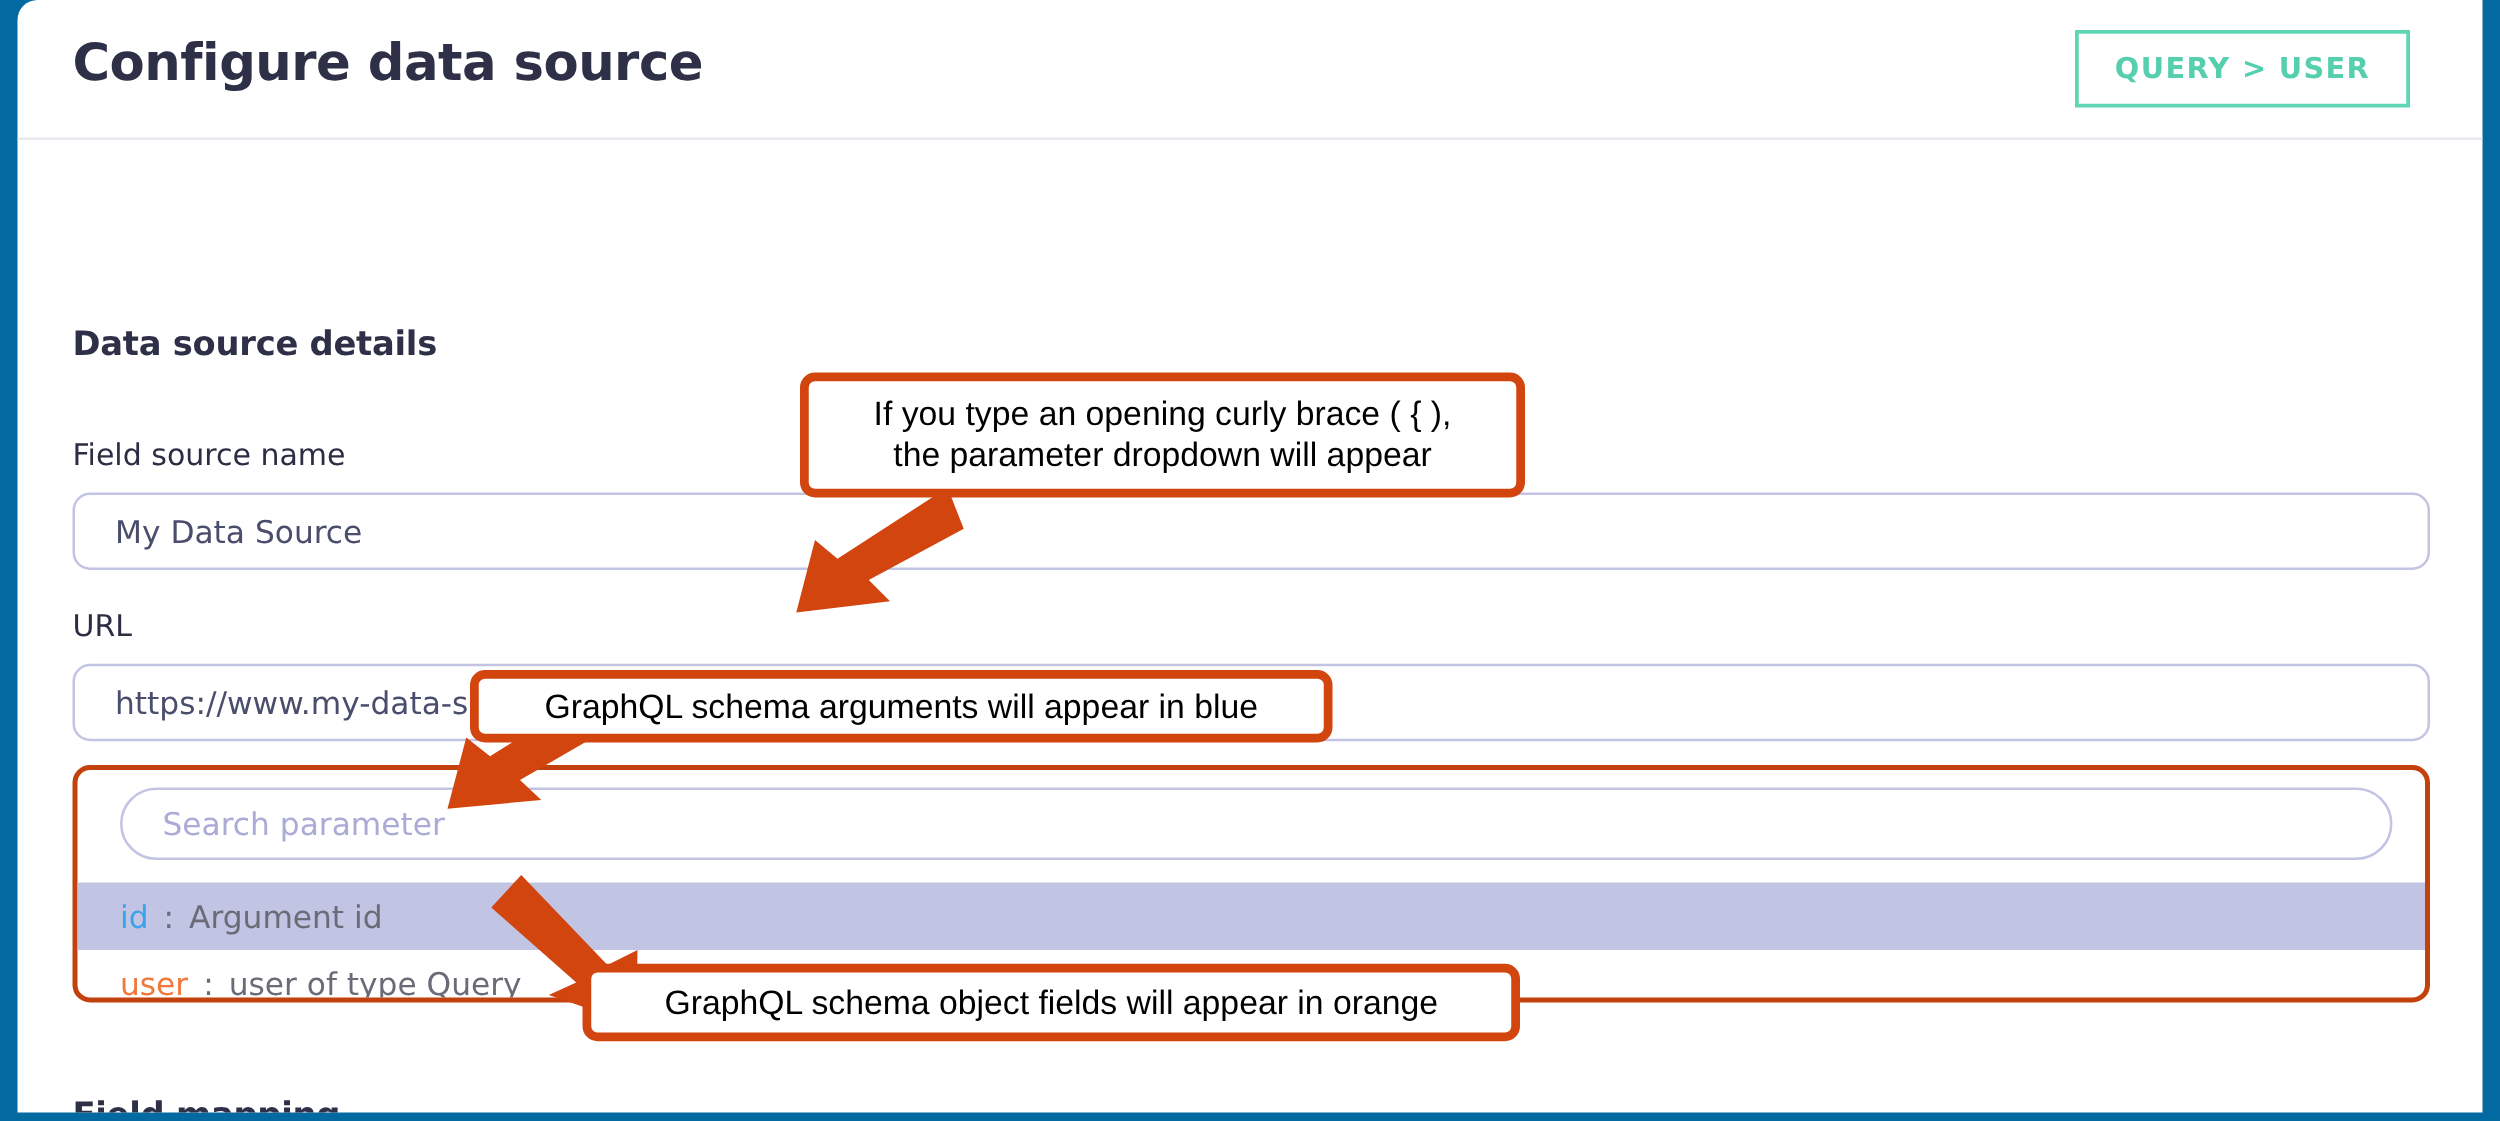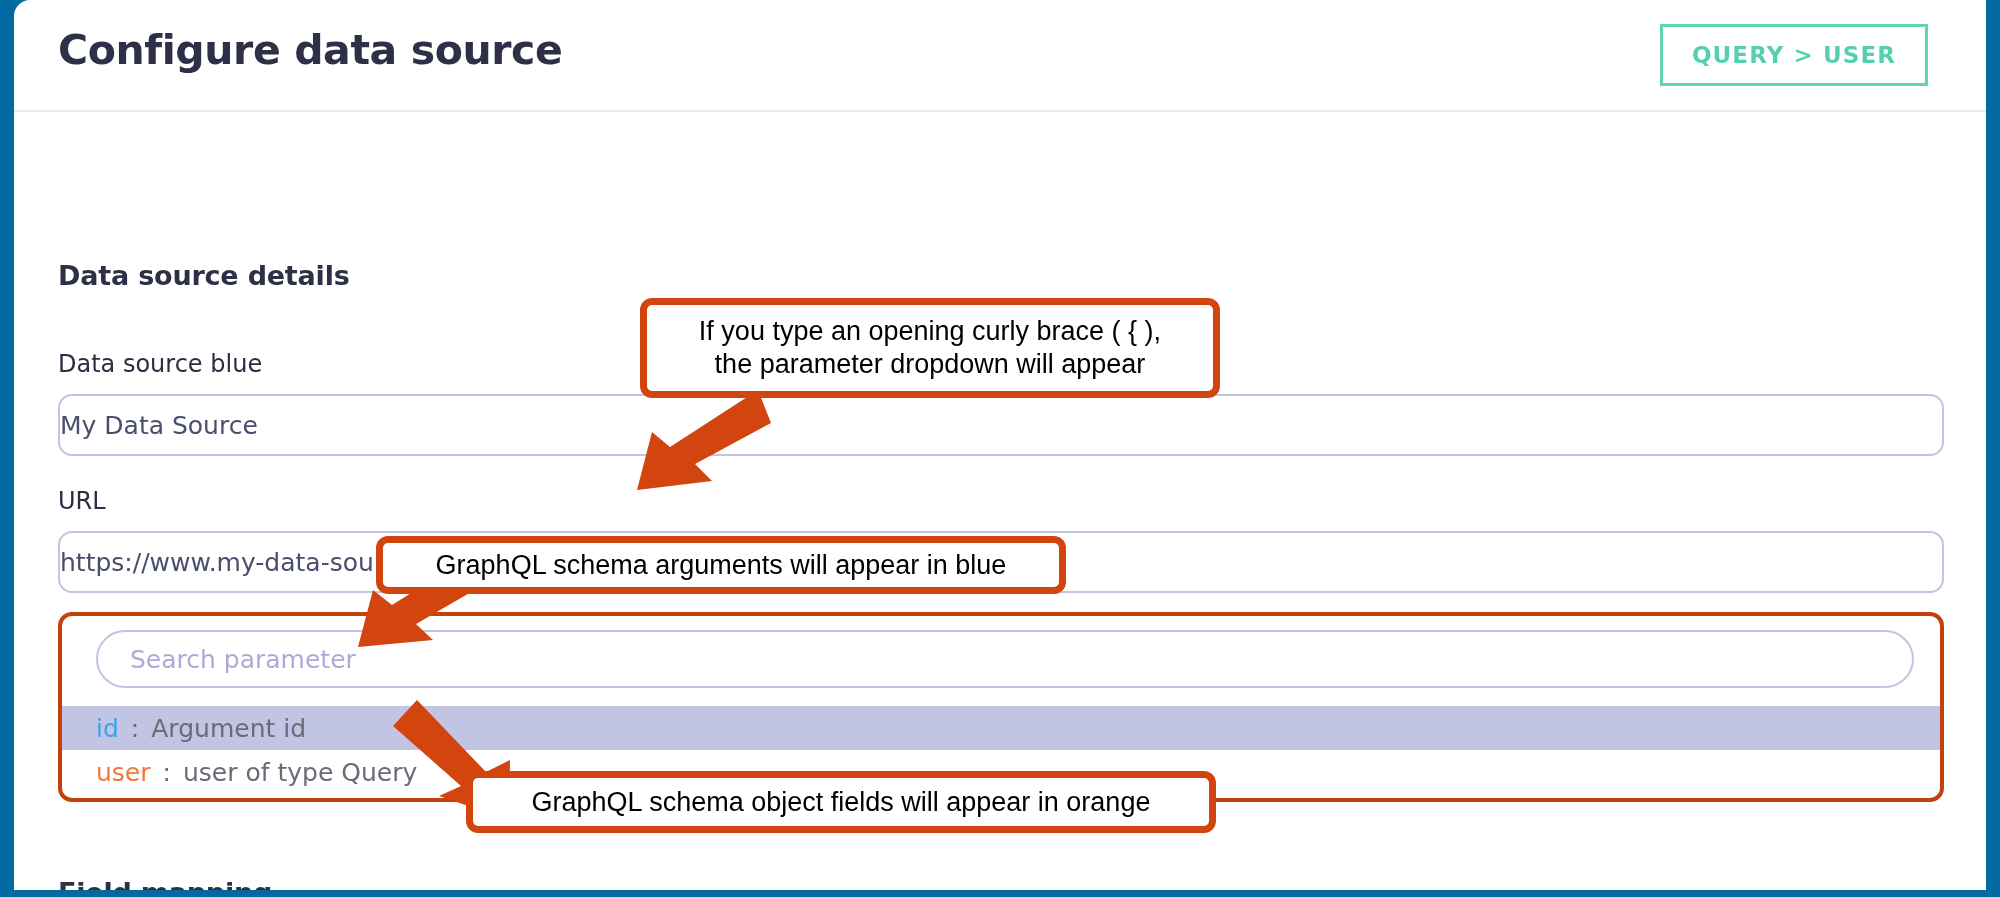--- a/index.html
+++ b/index.html
@@ -97,20 +97,21 @@
     position: absolute;
     left: 44px;
     width: 1886px;
     height: 62px;
     border: 2px solid #c3c4e3;
     border-radius: 14px;
     background: #ffffff;
     box-sizing: border-box;
     display: flex;
     align-items: center;
+    padding-left: 32px;
     font-size: 25px;
     color: #4a4e6d;
     cursor: text;
   }
 
   
   .param-panel {
     position: absolute;
     left: 44px;
     top: 500px;
@@ -139,21 +140,21 @@
     color: #aaabd6;
     cursor: text;
   }
   .param-list {
     position: absolute;
     left: 0;
     top: 90px;
     width: 100%;
   }
   .param-row {
-    height: 44px;
+    height: 54px;
     display: flex;
     align-items: center;
     padding-left: 34px;
     font-size: 25px;
     cursor: pointer;
     box-sizing: border-box;
     text-align: right;
   }
   .param-row.selected {
     background: #c2c4e4;
@@ -196,21 +197,21 @@
 
     <div class="header">
       <div class="page-title">Configure data source</div>
       <div class="query-user-btn">QUERY &gt; USER</div>
     </div>
 
     <div class="body-area">
 
       <div class="section-title" style="top:148px;">Data source details</div>
 
-      <div class="field-label" style="top:238px;">Data source blue</div>
+      <div class="field-label" style="top:238px;">Field source name</div>
       <div class="text-input" style="top:282px;">My Data Source</div>
 
       <div class="field-label" style="top:375px;">URL</div>
       <div class="text-input" style="top:419px;">https://www.my-data-source/example/</div>
 
       <div class="param-panel">
         <div class="param-search">Search parameter</div>
         <div class="param-list">
           <div class="param-row selected">
             <span class="param-key blue">id</span>

